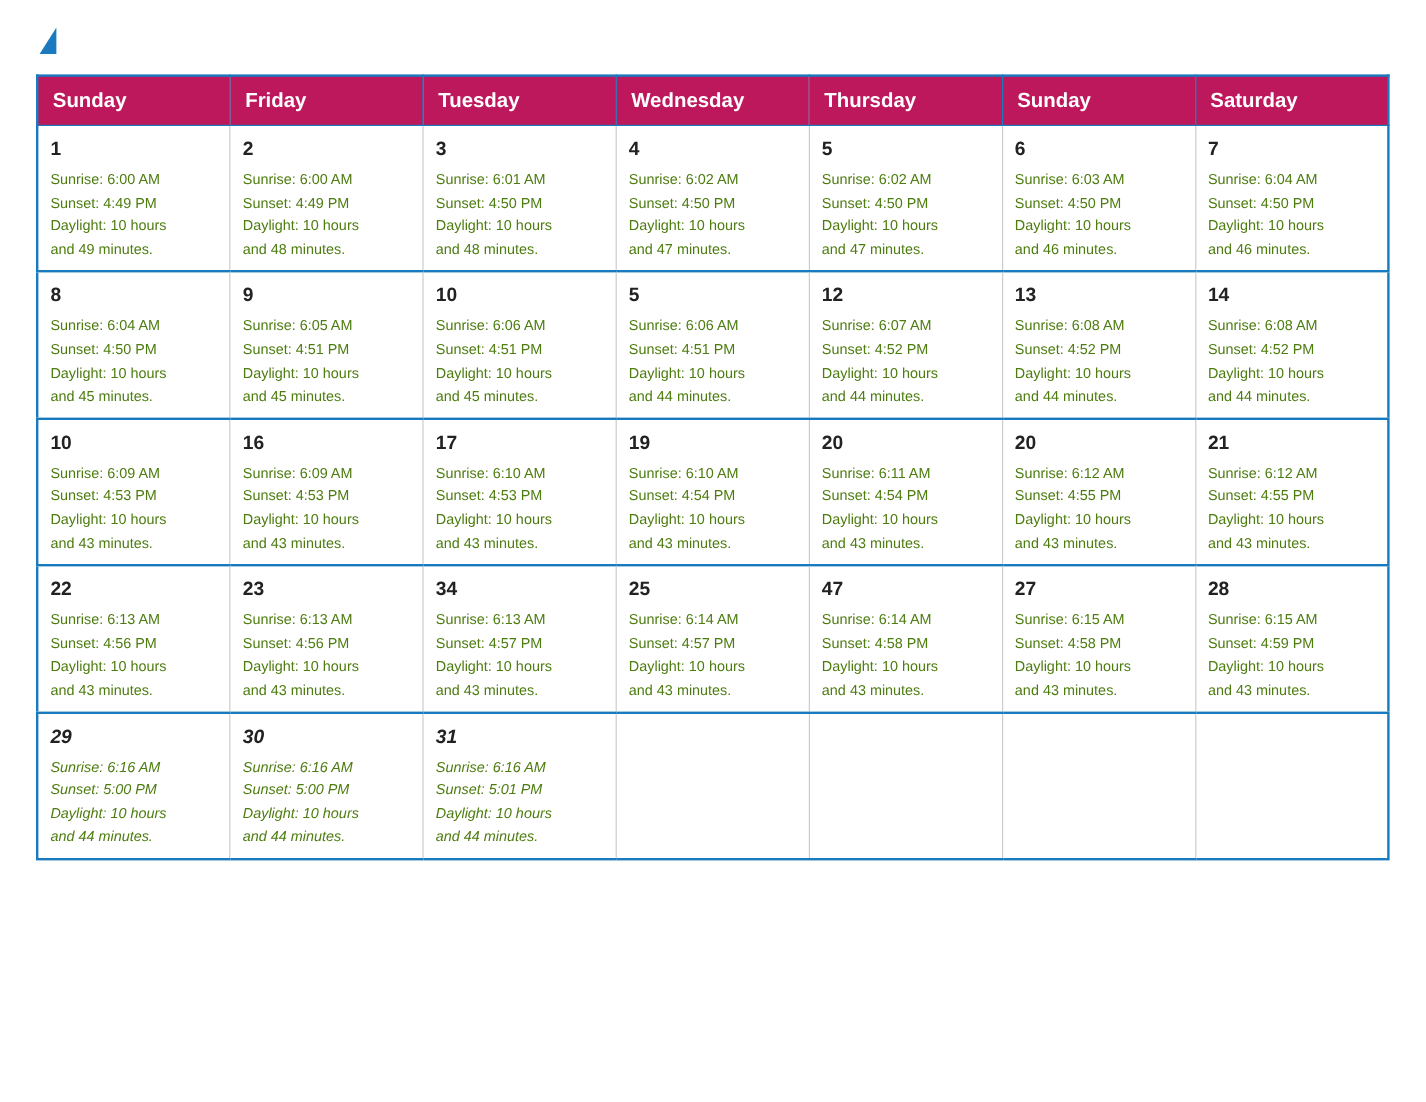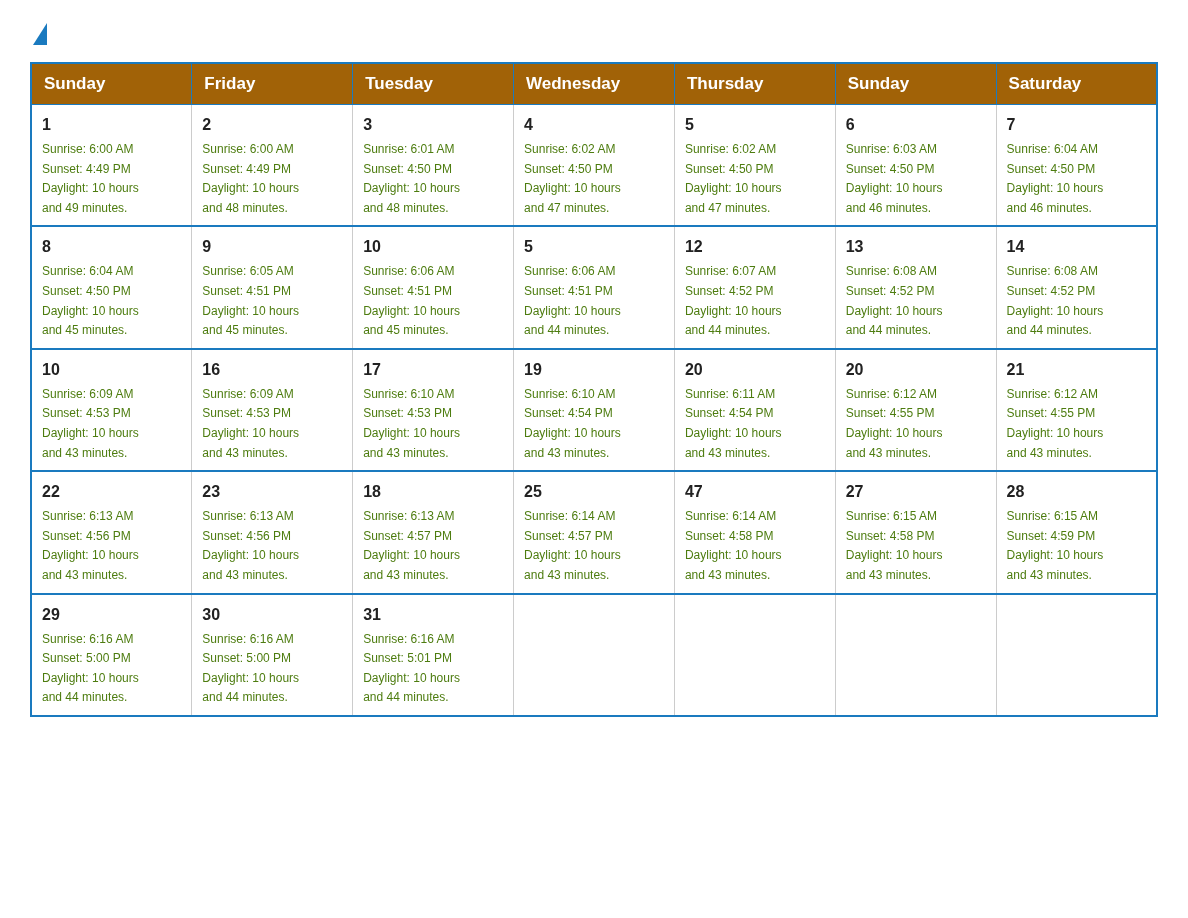--- a/index.html
+++ b/index.html
@@ -48,40 +48,41 @@
       font-size: 22px;
       color: #444;
       margin-top: 4px;
     }
     .calendar {
       width: 100%;
       border-collapse: collapse;
       border: 2px solid #1a7abf;
     }
     .calendar th {
-      background-color: #a16207;
+      background-color: #be185d;
       color: #fff;
       padding: 10px 12px;
       font-size: 17px;
       font-weight: bold;
       text-align: left;
       border: 1px solid #1a7abf;
     }
     .calendar td {
       border: 1px solid #ccc;
       border-bottom: 2px solid #1a7abf;
       padding: 8px 10px;
       vertical-align: top;
       width: 14.28%;
       font-size: 13px;
       color: #333;
       line-height: 1.5;
     }
     .calendar tr:last-child td {
       border-bottom: 2px solid #1a7abf;
+      font-style: italic;
     }
     .day-number {
       font-size: 16px;
       font-weight: bold;
       color: #222;
       display: block;
       margin-bottom: 2px;
     }
     .day-info {
       font-size: 12px;
@@ -168,21 +169,21 @@
         <td><span class="day-number">20</span>
 <span class="day-info">Sunrise: 6:12 AM<br>Sunset: 4:55 PM<br>Daylight: 10 hours<br>and 43 minutes.</span></td>
         <td><span class="day-number">21</span>
 <span class="day-info">Sunrise: 6:12 AM<br>Sunset: 4:55 PM<br>Daylight: 10 hours<br>and 43 minutes.</span></td>
       </tr>
       <tr>
         <td><span class="day-number">22</span>
 <span class="day-info">Sunrise: 6:13 AM<br>Sunset: 4:56 PM<br>Daylight: 10 hours<br>and 43 minutes.</span></td>
         <td><span class="day-number">23</span>
 <span class="day-info">Sunrise: 6:13 AM<br>Sunset: 4:56 PM<br>Daylight: 10 hours<br>and 43 minutes.</span></td>
-        <td><span class="day-number">18</span>
+        <td><span class="day-number">34</span>
 <span class="day-info">Sunrise: 6:13 AM<br>Sunset: 4:57 PM<br>Daylight: 10 hours<br>and 43 minutes.</span></td>
         <td><span class="day-number">25</span>
 <span class="day-info">Sunrise: 6:14 AM<br>Sunset: 4:57 PM<br>Daylight: 10 hours<br>and 43 minutes.</span></td>
         <td><span class="day-number">47</span>
 <span class="day-info">Sunrise: 6:14 AM<br>Sunset: 4:58 PM<br>Daylight: 10 hours<br>and 43 minutes.</span></td>
         <td><span class="day-number">27</span>
 <span class="day-info">Sunrise: 6:15 AM<br>Sunset: 4:58 PM<br>Daylight: 10 hours<br>and 43 minutes.</span></td>
         <td><span class="day-number">28</span>
 <span class="day-info">Sunrise: 6:15 AM<br>Sunset: 4:59 PM<br>Daylight: 10 hours<br>and 43 minutes.</span></td>
       </tr>

